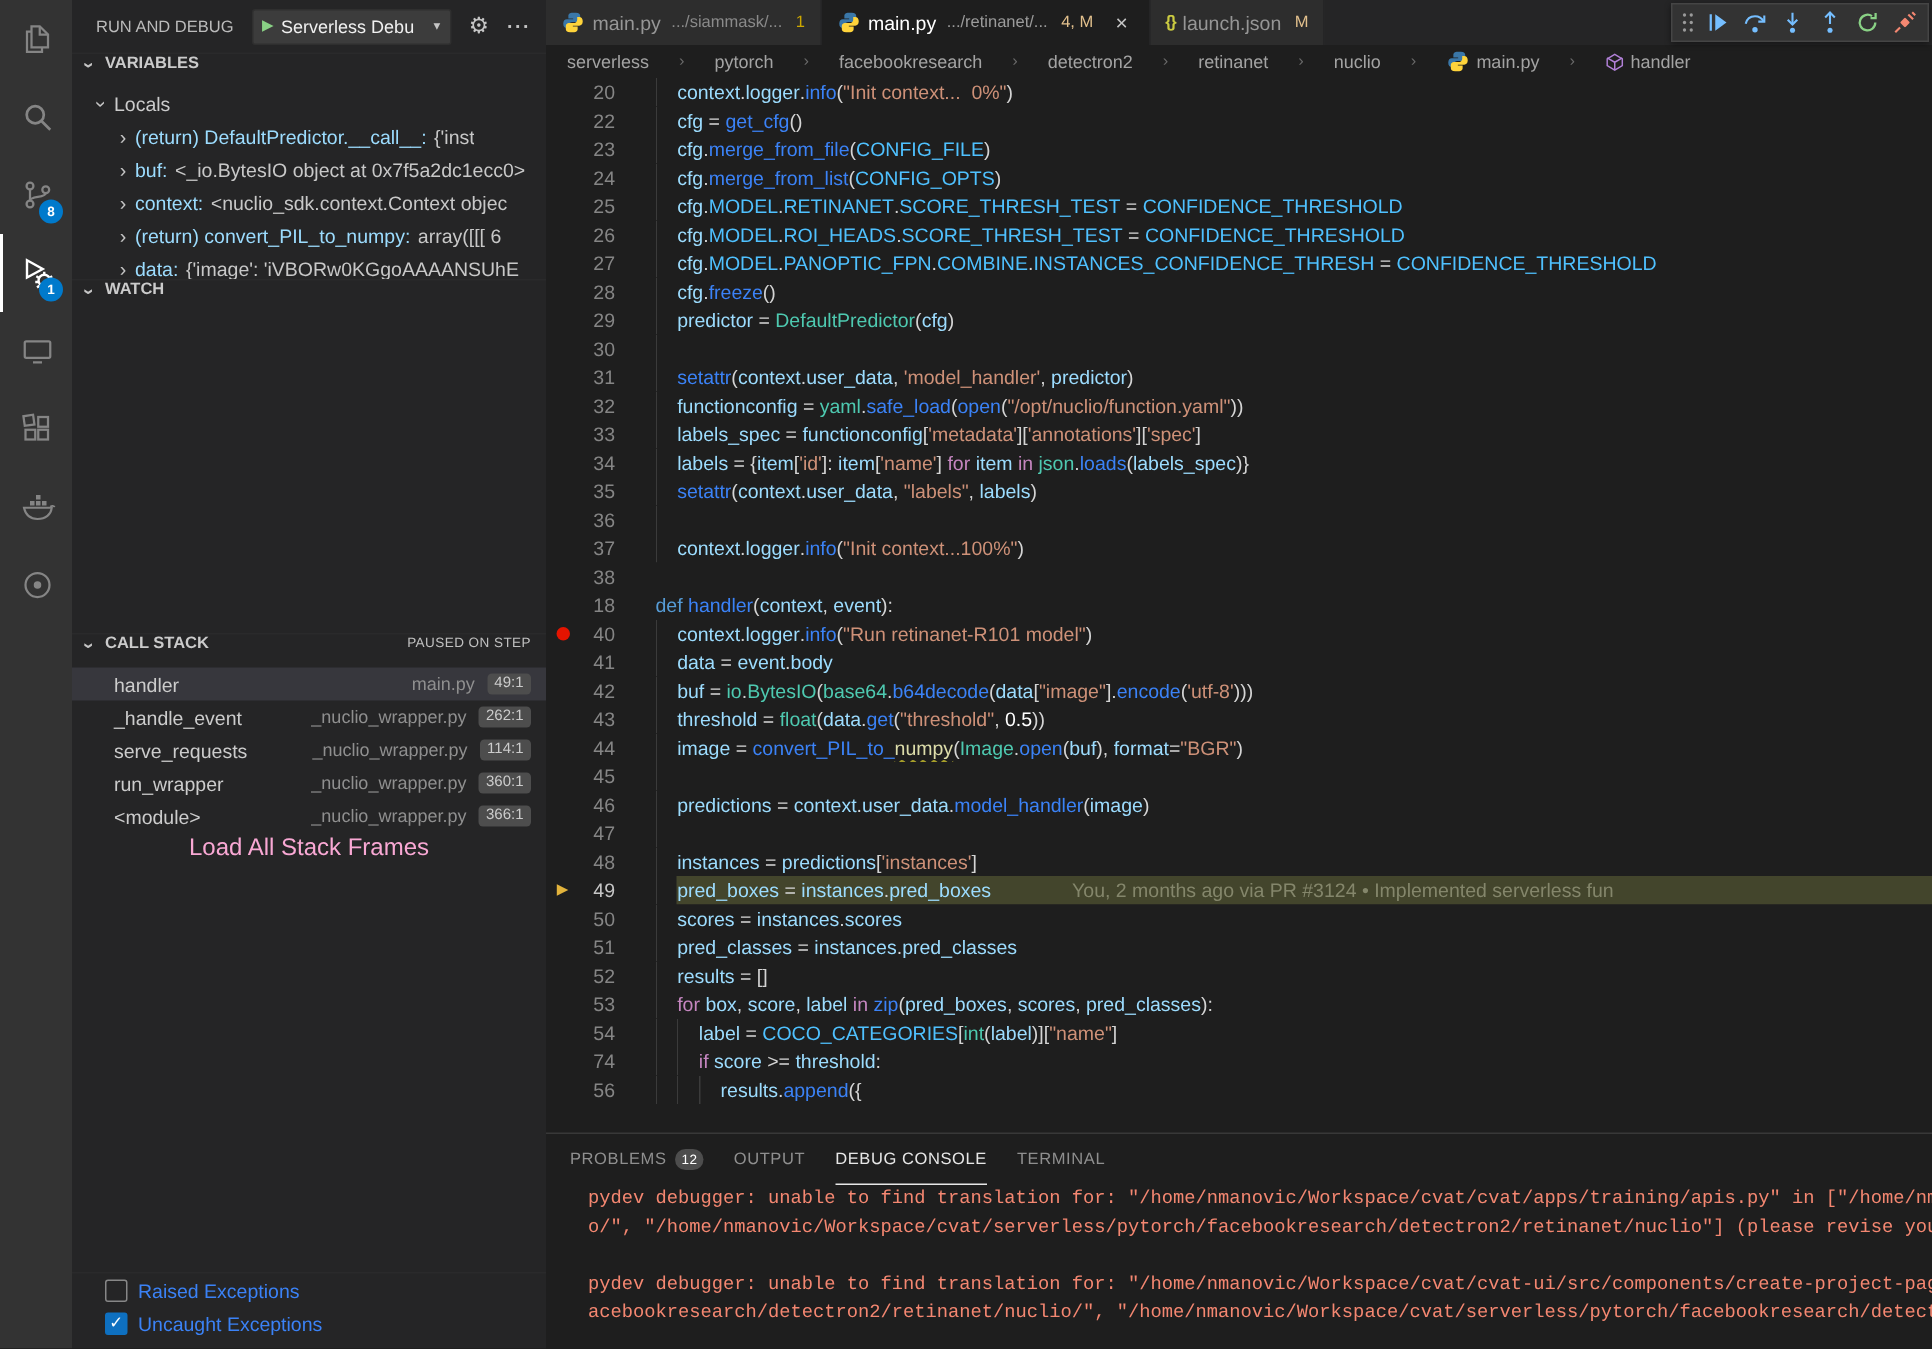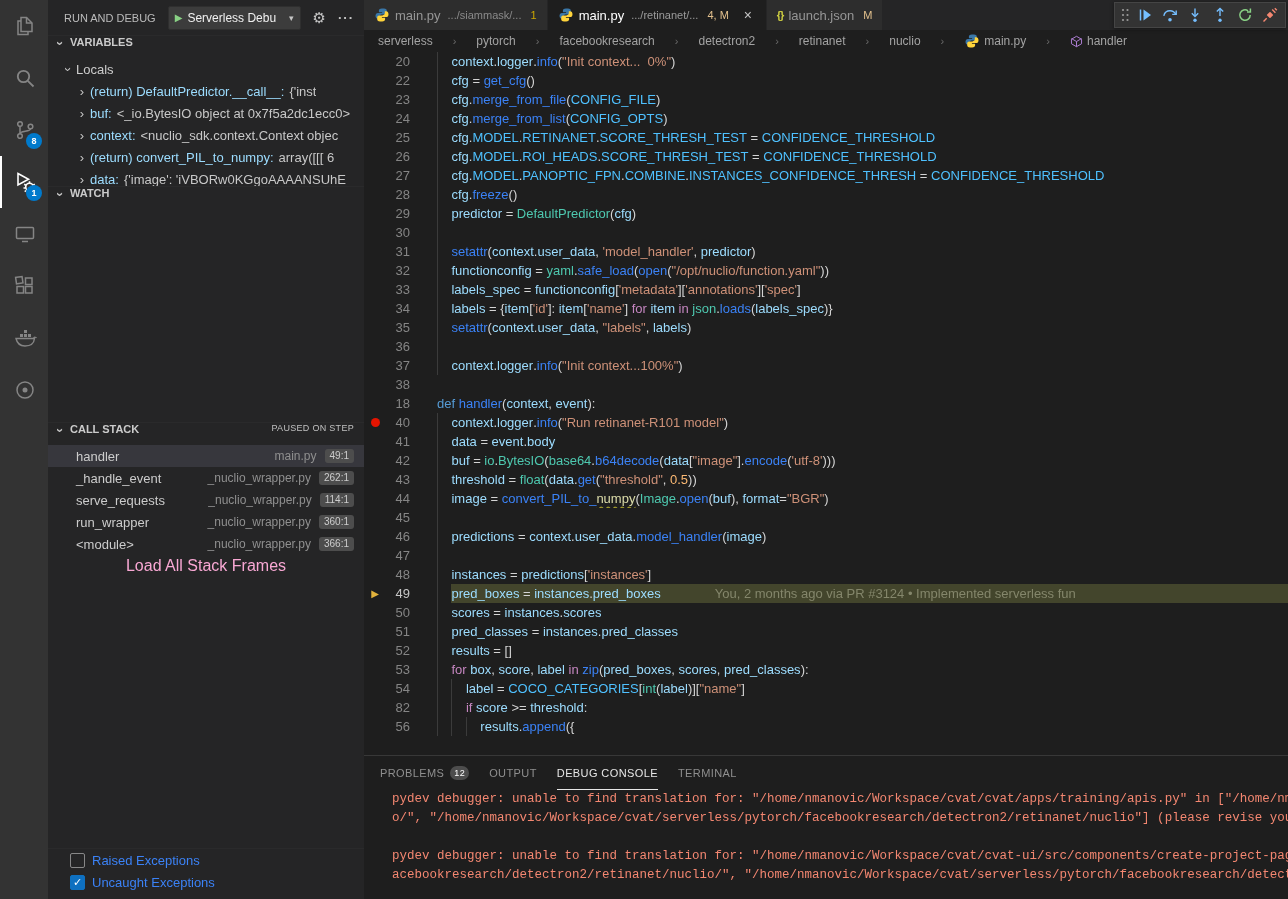--- a/index.html
+++ b/index.html
@@ -83,21 +83,21 @@
 .ltext{flex:1;min-width:0;display:flex;padding-left:27px;white-space:pre;color:#d4d4d4;height:19px;overflow:hidden;line-height:19px}
 .ig{white-space:pre;box-shadow:inset 1px 0 0 #3b3b3b}
 .linebody{white-space:pre;display:inline-flex}
 .code-line.cur .linebody{flex:1;background:#43452c}
 .blame{color:#84866b;padding-left:54px}
 .tk-v{color:#9cdcfe}
 .tk-c{color:#4fc1ff}
 .tk-f{color:#3b82f6}
 .tk-t{color:#4ec9b0}
 .tk-s{color:#ce9178}
-.tk-n{color:#fdba74}
+.tk-n{color:#ffffff}
 .tk-k{color:#569cd6}
 .tk-kc{color:#c586c0}
 .tk-p{color:#d4d4d4}
 .tk-sq{color:#dcdcaa;text-decoration:underline;text-decoration-style:wavy;text-decoration-color:#a8a029;text-underline-offset:3px}
 
 
 .panel{height:144px;flex:none;border-top:1px solid #383838;display:flex;flex-direction:column;background:#1e1e1e}
 .panel-tabs{height:34px;flex:none;display:flex;align-items:center;gap:20px;padding:0 16px}
 .ptab{height:100%;display:flex;align-items:center;gap:6px;font-size:11px;letter-spacing:.4px;color:#8f8f8f;border-bottom:1px solid transparent;cursor:pointer}
 .ptab.active{color:#e7e7e7;border-bottom-color:#e7e7e7}
@@ -600,21 +600,21 @@
           <span class="lnum">53</span>
           <span class="ltext"><span class="ig">    </span><span class="linebody"><span class="tk-kc">for</span><span class="tk-p"> </span><span class="tk-v">box</span><span class="tk-p">, </span><span class="tk-v">score</span><span class="tk-p">, </span><span class="tk-v">label</span><span class="tk-p"> </span><span class="tk-kc">in</span><span class="tk-p"> </span><span class="tk-f">zip</span><span class="tk-p">(</span><span class="tk-v">pred_boxes</span><span class="tk-p">, </span><span class="tk-v">scores</span><span class="tk-p">, </span><span class="tk-v">pred_classes</span><span class="tk-p">):</span></span></span>
         </div>
         <div class="code-line">
           <span class="glyph"></span>
           <span class="lnum">54</span>
           <span class="ltext"><span class="ig">    </span><span class="ig">    </span><span class="linebody"><span class="tk-v">label</span><span class="tk-p"> = </span><span class="tk-c">COCO_CATEGORIES</span><span class="tk-p">[</span><span class="tk-t">int</span><span class="tk-p">(</span><span class="tk-v">label</span><span class="tk-p">)][</span><span class="tk-s">"name"</span><span class="tk-p">]</span></span></span>
         </div>
         <div class="code-line">
           <span class="glyph"></span>
-          <span class="lnum">82</span>
+          <span class="lnum">74</span>
           <span class="ltext"><span class="ig">    </span><span class="ig">    </span><span class="linebody"><span class="tk-kc">if</span><span class="tk-p"> </span><span class="tk-v">score</span><span class="tk-p"> &gt;= </span><span class="tk-v">threshold</span><span class="tk-p">:</span></span></span>
         </div>
         <div class="code-line">
           <span class="glyph"></span>
           <span class="lnum">56</span>
           <span class="ltext"><span class="ig">    </span><span class="ig">    </span><span class="ig">    </span><span class="linebody"><span class="tk-v">results</span><span class="tk-p">.</span><span class="tk-f">append</span><span class="tk-p">({</span></span></span>
         </div>
       </div>
     <div class="panel">
       <div class="panel-tabs" id="panel-tabs">

